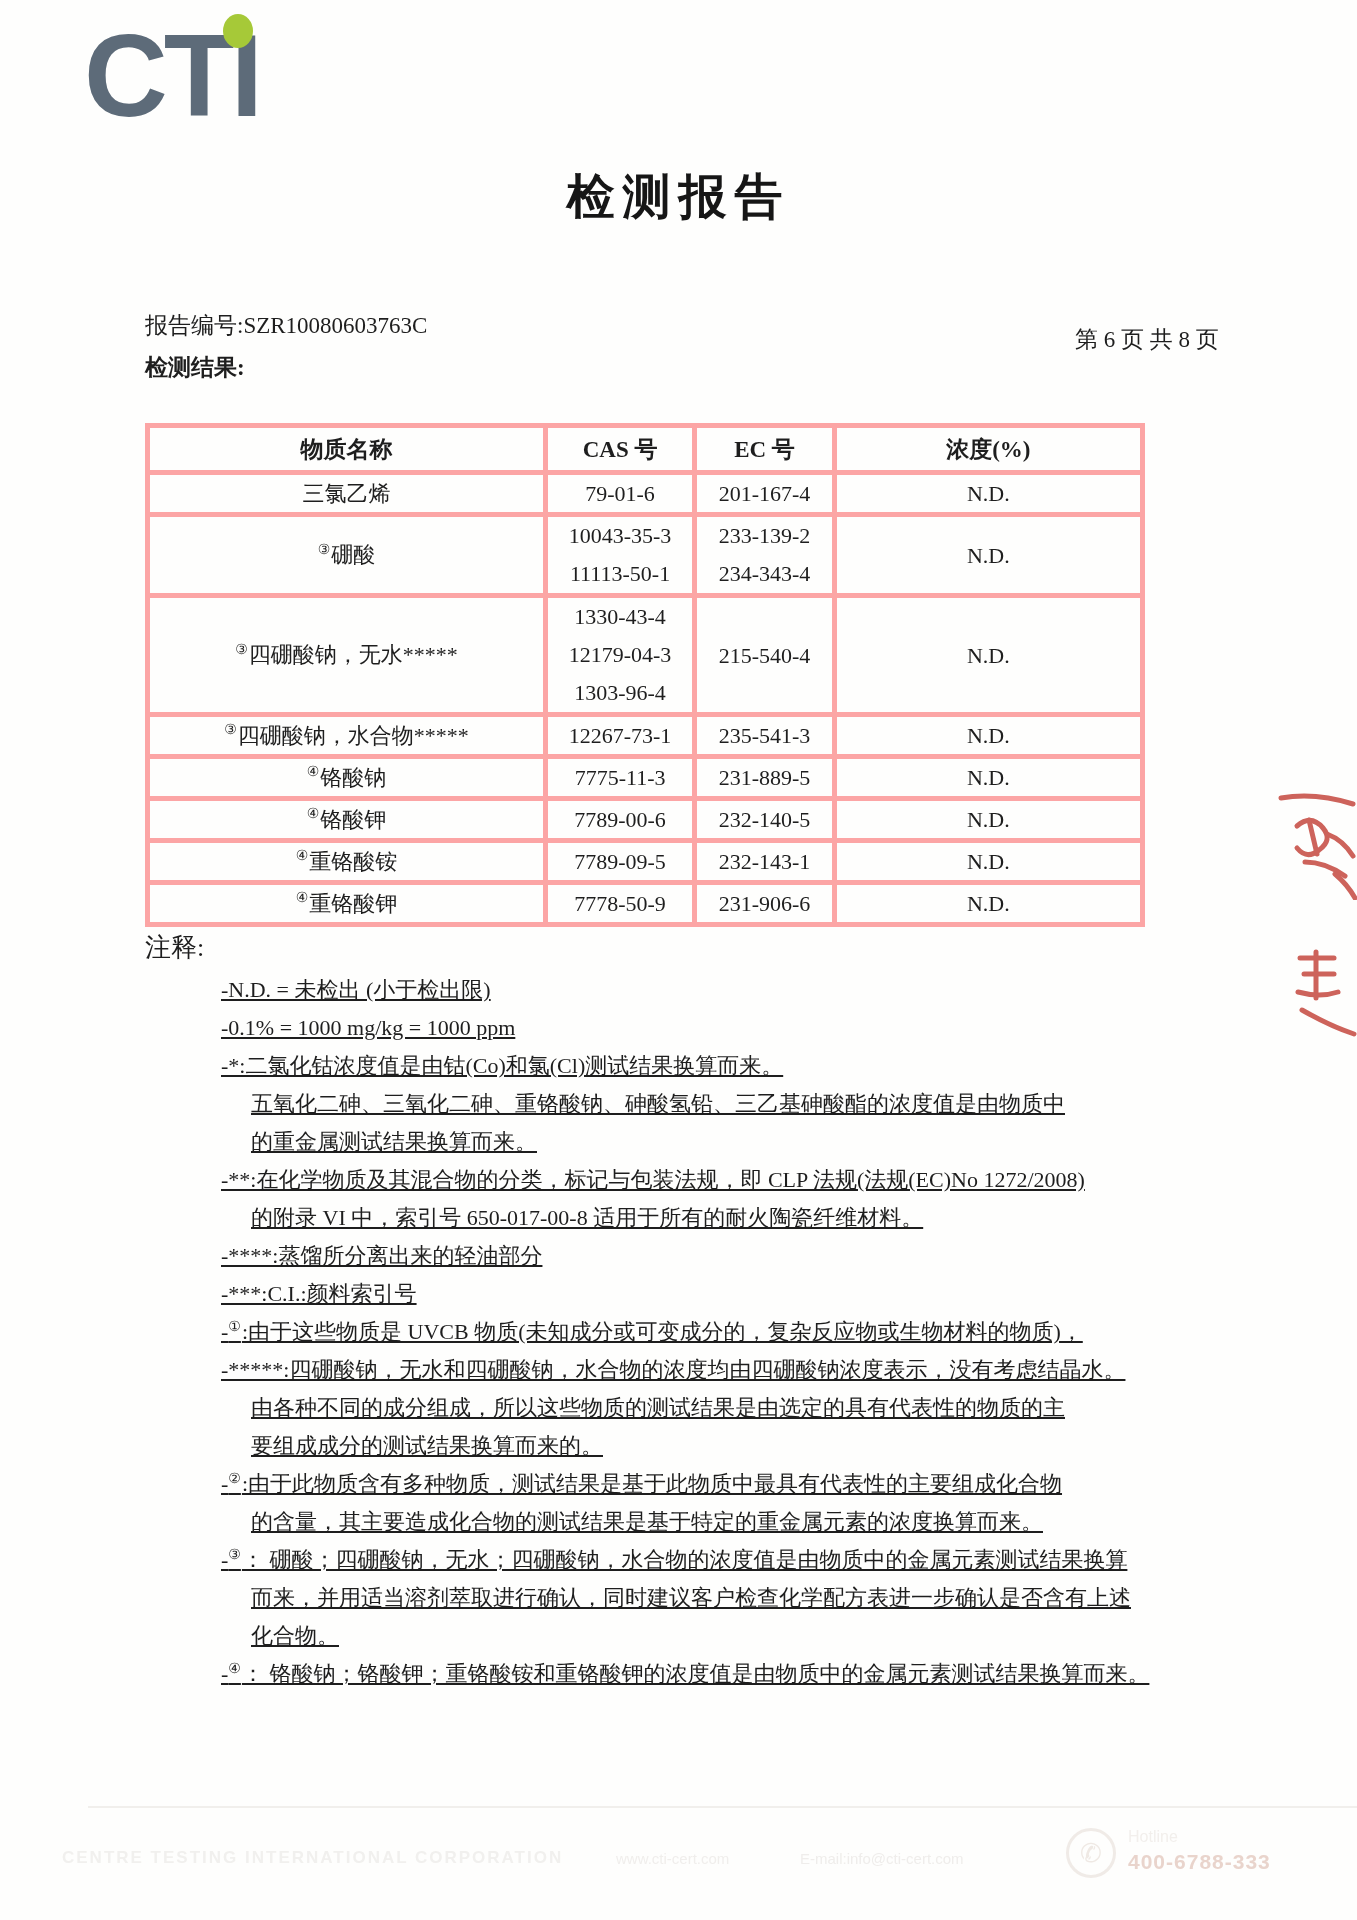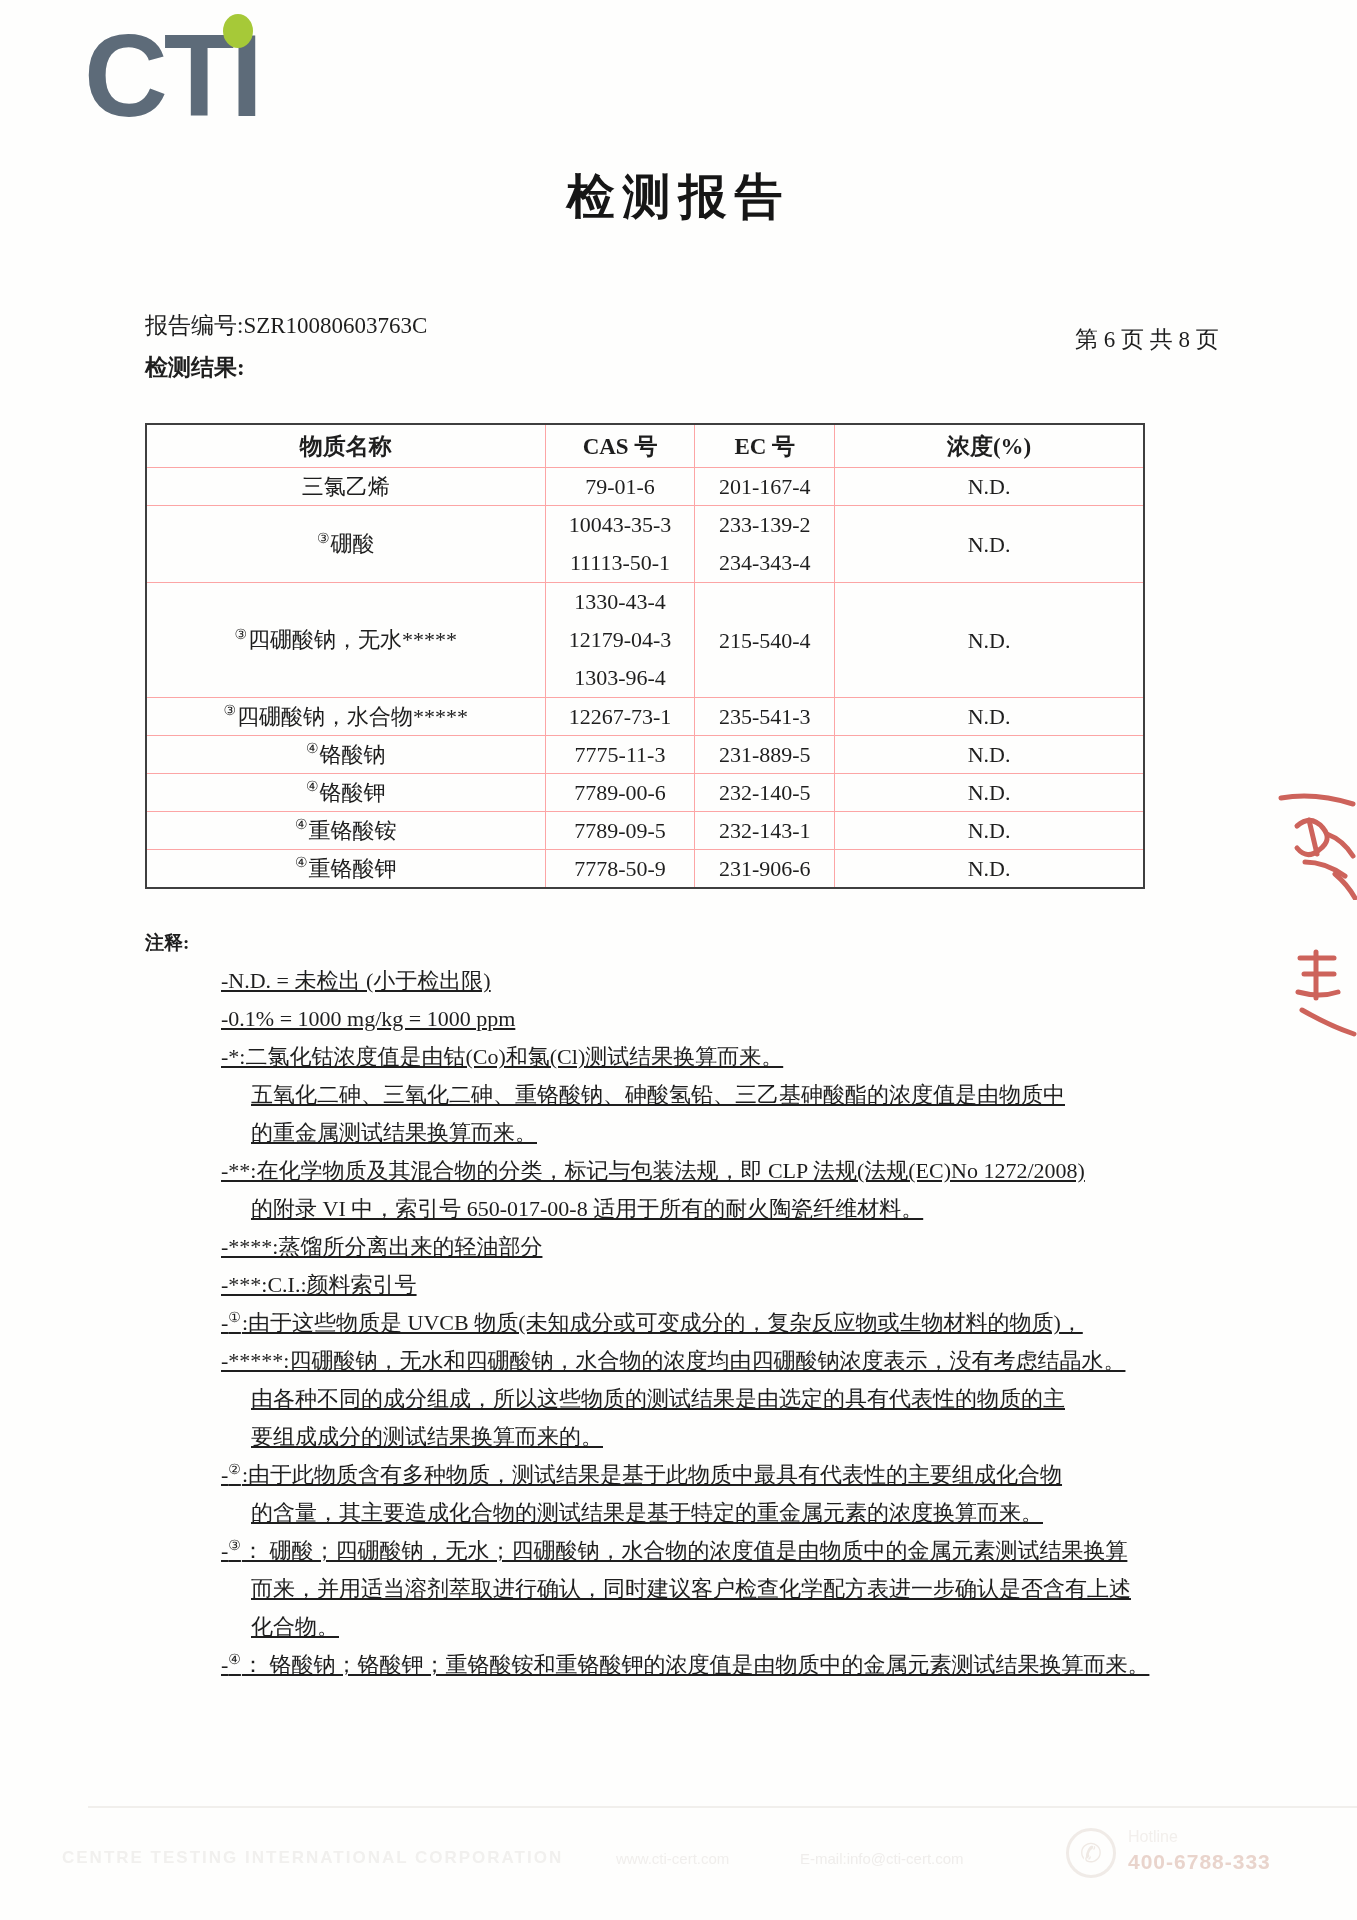--- a/index.html
+++ b/index.html
@@ -34,31 +34,31 @@
   .page-info{position:absolute;left:1075px;top:324px;font-size:23px;}
   .results-label{position:absolute;left:145px;top:352px;font-size:23px;font-weight:600;}
   
   .results-table{
     position:absolute;left:145px;top:423px;
     width:1000px;border-collapse:collapse;
     border:2px solid #3f3f3f;
     font-size:22px;
   }
   .results-table th,.results-table td{
-    border:1px solid #fca5a5;
+    border:5px solid #fca5a5;
     text-align:center;vertical-align:middle;
     padding:0;
   }
   .results-table th{font-size:23px;font-weight:700;height:42px;}
   .cell-line{line-height:37px;}
   .multi .cell-line{line-height:38px;}
   sup.circ{font-size:14px;line-height:0;vertical-align:super;margin-right:1px;}
   
   .notes{position:absolute;left:145px;top:930px;width:1130px;font-size:22px;}
-  .notes-label{font-size:19px;font-weight:700;margin-bottom:6px;}
+  .notes-label{font-size:26px;font-weight:400;margin-bottom:6px;}
   .note-line{line-height:38px;white-space:nowrap;text-decoration:underline;}
   .note-line.ind1{padding-left:76px;}
   .note-line.ind2{padding-left:106px;}
   
   .stamp{position:absolute;pointer-events:none;opacity:.85;}
   
   .footer-rule{position:absolute;left:88px;top:1806px;width:1269px;height:2px;background:#f1efec;}
   .footer{position:absolute;left:0;top:1820px;width:1357px;height:80px;}
   .footer-company{
     position:absolute;left:62px;top:28px;

